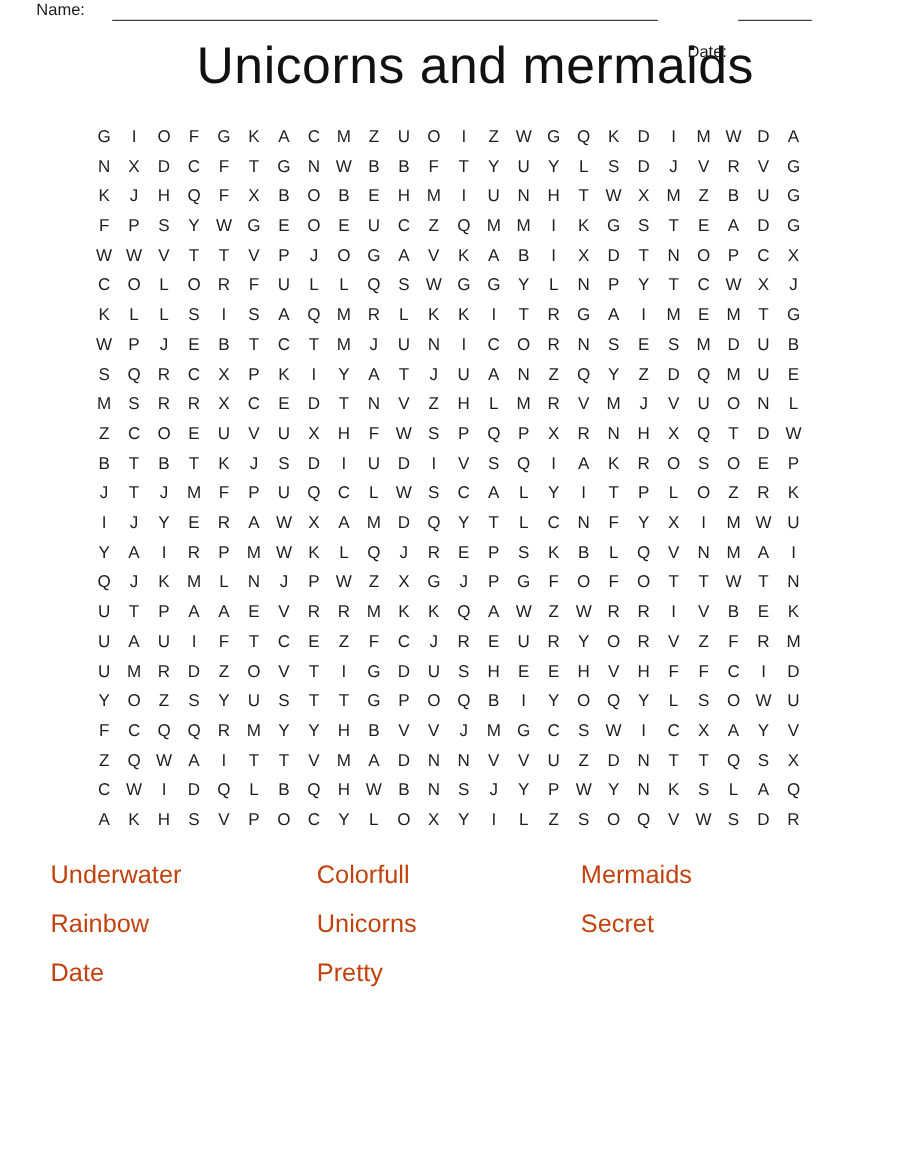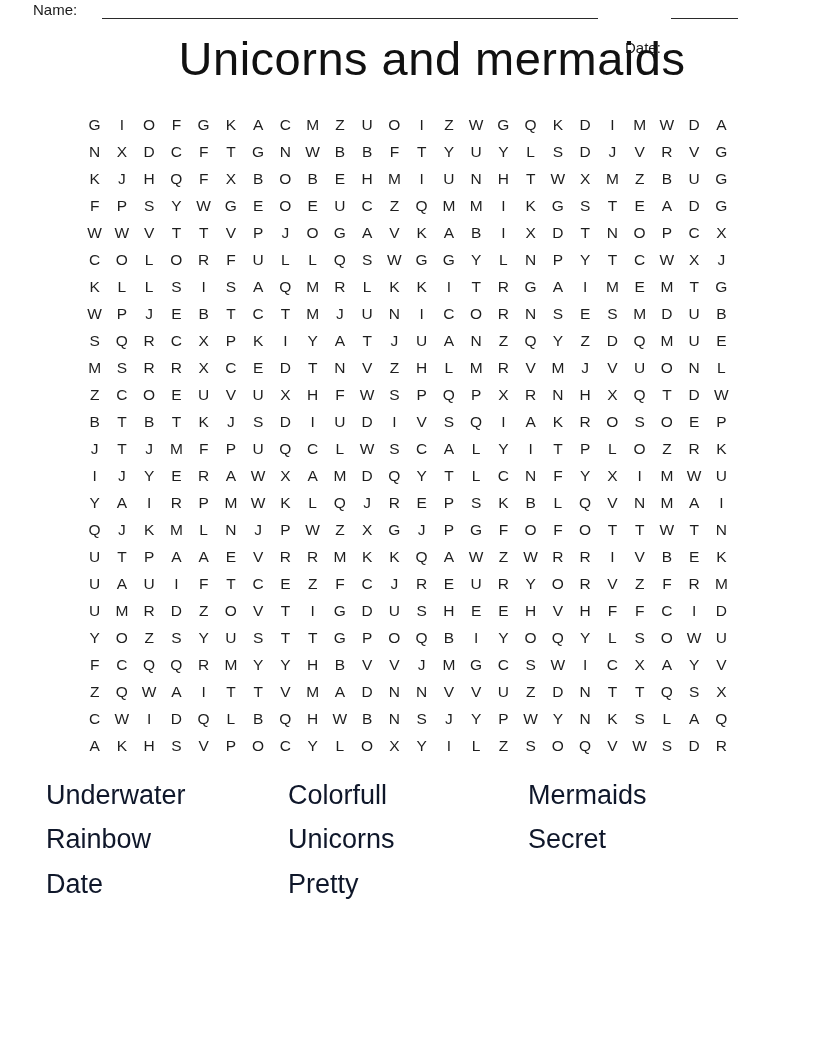--- a/index.html
+++ b/index.html
@@ -46,21 +46,21 @@
 
   
   .words { position: absolute; top: 773px; left: 0; width: 100%; height: 200px; }
   .word-col { position: absolute; top: 0; }
   .word-col-1 { left: 46px; }
   .word-col-2 { left: 288px; }
   .word-col-3 { left: 528px; }
   .word {
     height: 44.5px;
     display: flex; align-items: center;
-    font-size: 27px; color: #0f172a;
+    font-size: 23px; color: #c2410c;
     white-space: nowrap;
   }
 </style>
 </head>
 <body>
 
 <div class="sheet">
 
   <span class="hdr-label name-label">Name:</span>
   <span class="hdr-line name-line"></span>

